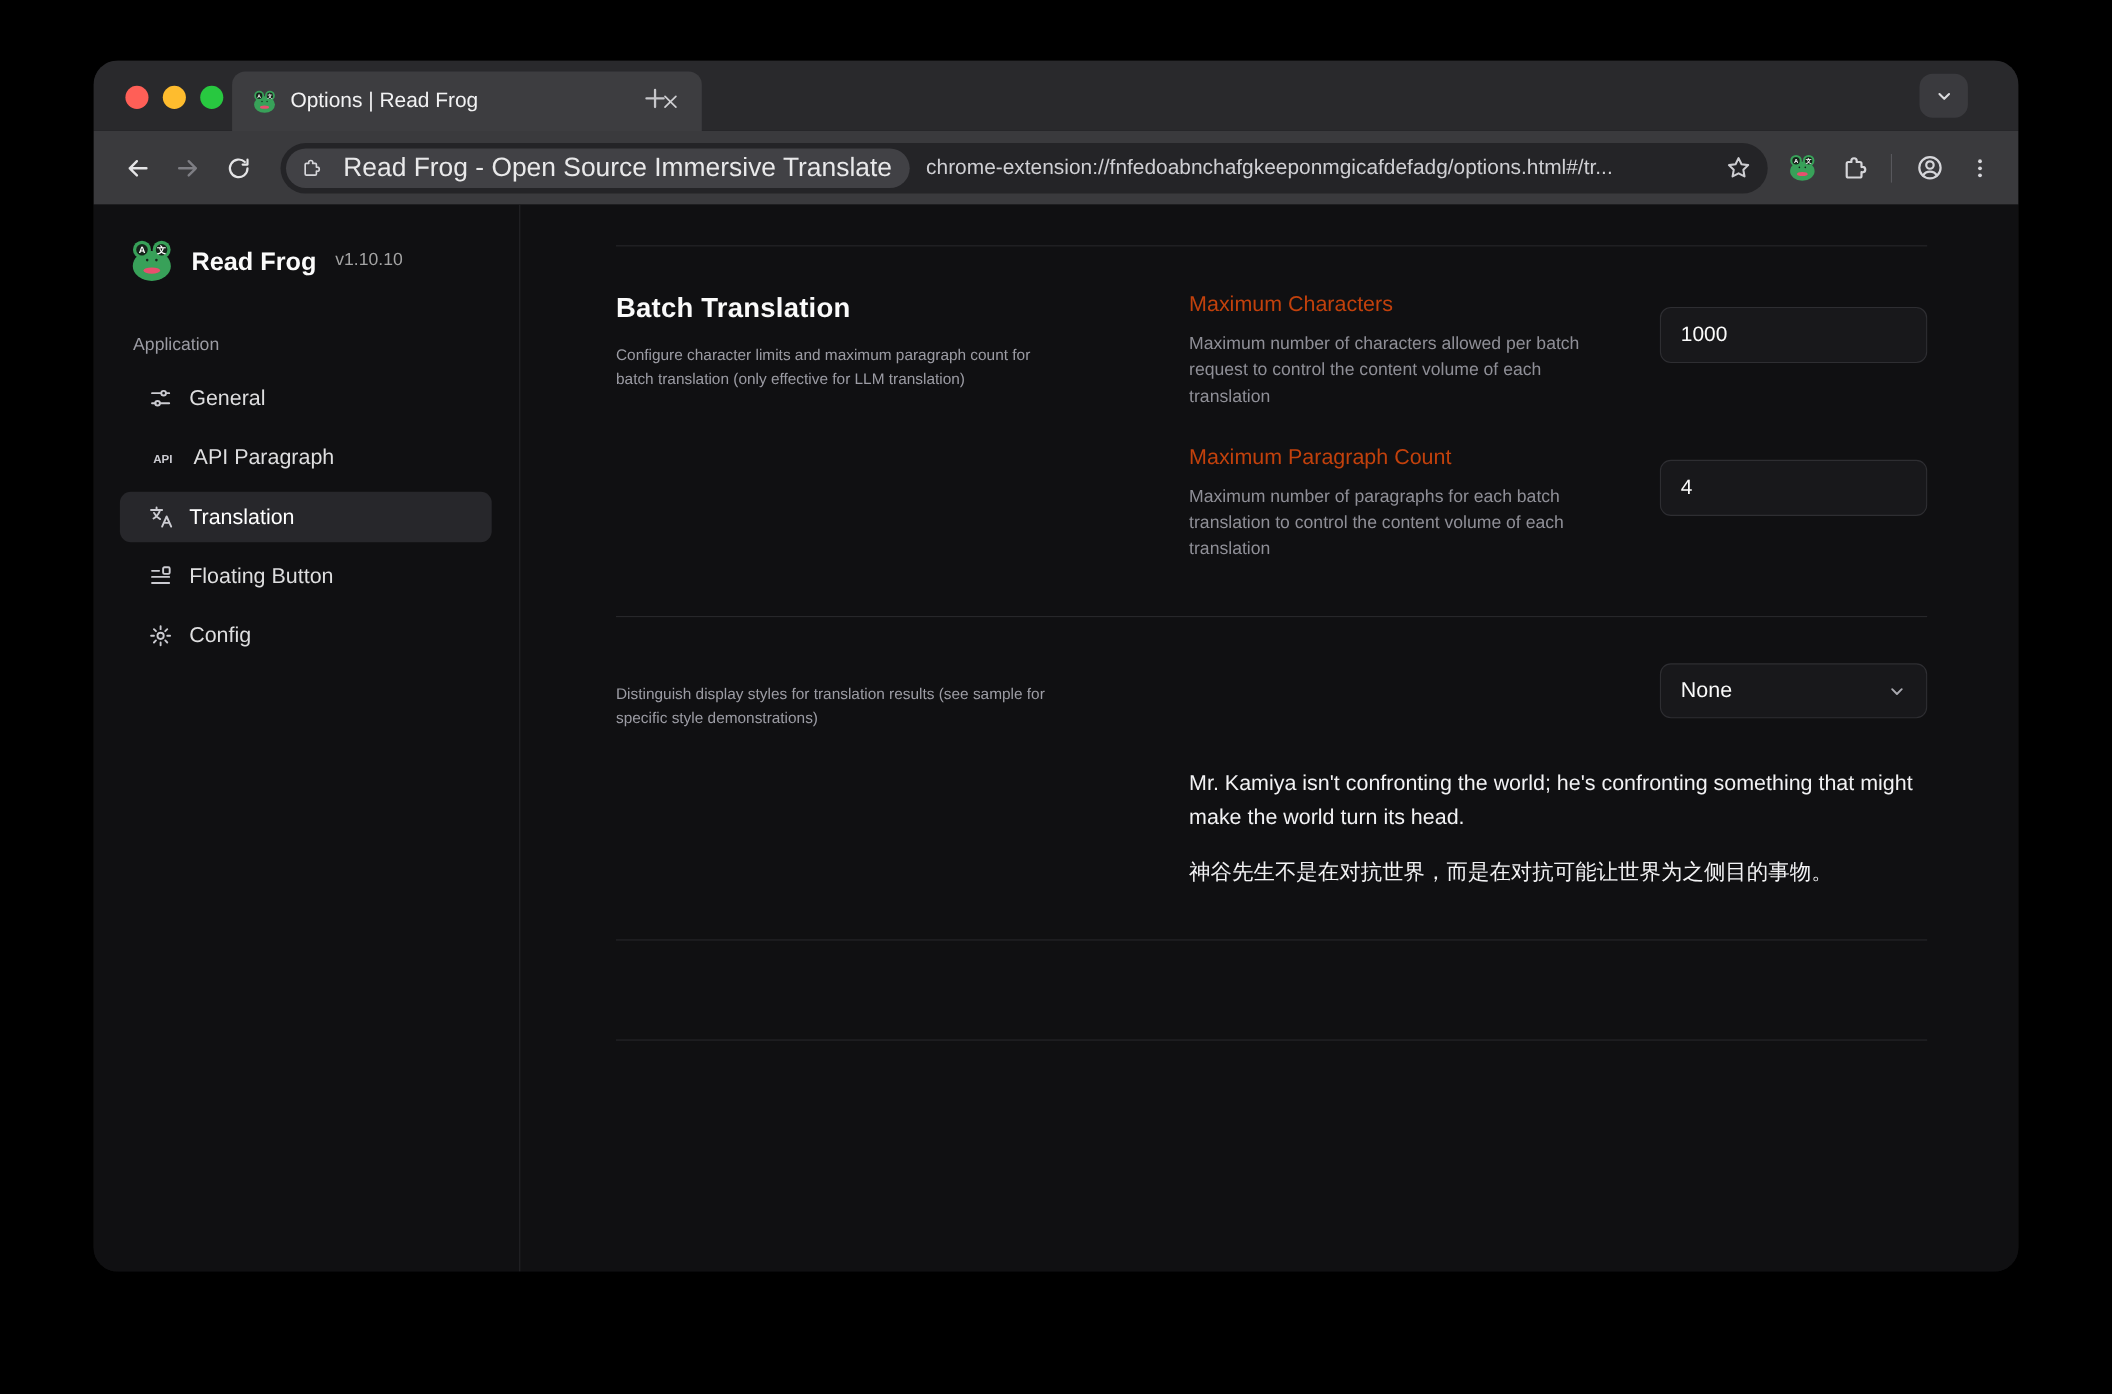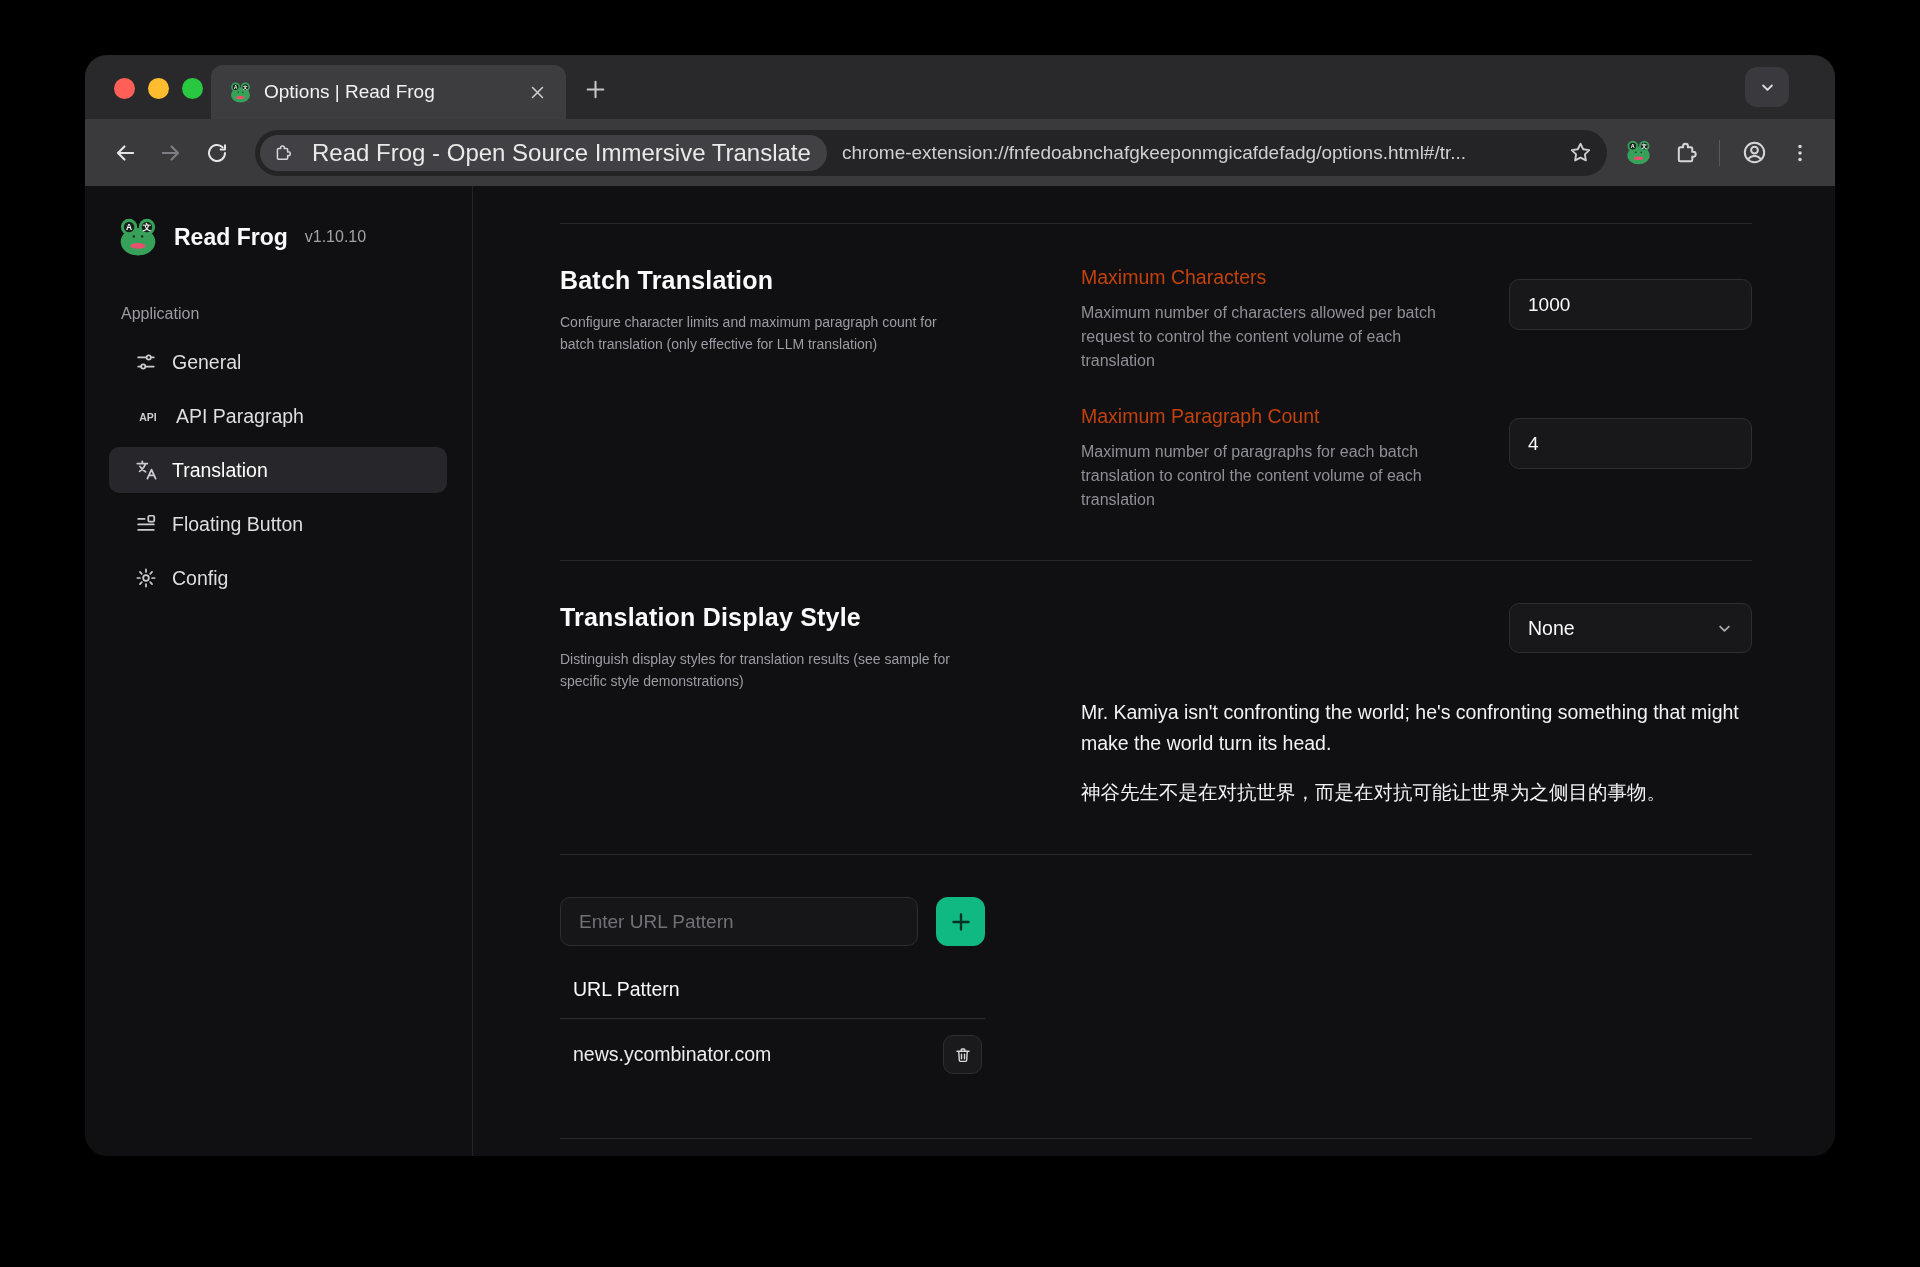--- a/index.html
+++ b/index.html
@@ -9,21 +9,21 @@
   
   .window { position:absolute; left:85px; top:55px; width:1750px; height:1101px;
     border-radius:22px; overflow:hidden; background:#101012;
     box-shadow:0 30px 90px rgba(0,0,0,.85), 0 8px 30px rgba(0,0,0,.6); }
 
   
   .tabstrip { height:64px; background:#29292c; display:flex; align-items:flex-end; position:relative; }
   .traffic { position:absolute; left:29px; top:23px; display:flex; gap:13px; }
   .traffic span { width:21px; height:21px; border-radius:50%; display:block; }
   .t-red{background:#ff5f57;} .t-yellow{background:#febc2e;} .t-green{background:#28c840;}
-  .tab { position:absolute; left:126px; top:10px; width:355px; height:54px;
+  .tab { position:absolute; left:126px; top:10px; width:427px; height:54px;
     background:#3d3d40; border-radius:12px 12px 0 0; display:flex; align-items:center;
     padding:0 16px 0 18px; gap:12px; }
   .tab-title { color:#f2f2f3; font-size:19px; flex:1; white-space:nowrap; overflow:hidden; }
   .tab-close { width:26px; height:26px; display:flex; align-items:center; justify-content:center;
     color:#cfcfd2; border-radius:6px; }
   .newtab { position:absolute; left:498px; top:22px; color:#c6c6ca; }
   .tabsearch { position:absolute; right:46px; top:12px; width:44px; height:40px; background:#3a3a3e;
     border-radius:12px; display:flex; align-items:center; justify-content:center; color:#dcdcdf; }
 
   
@@ -293,21 +293,20 @@
               <div class="f-label">Maximum Paragraph Count</div>
               <div class="f-desc">Maximum number of paragraphs for each batch translation to control the content volume of each translation</div>
             </div>
             <input class="txt-input" type="text" value="4" style="">
           </div>
         </div>
       </section>
 
       <section>
         <div>
-          <h2>Translation Display Style</h2>
           <p class="sec-desc">Distinguish display styles for translation results (see sample for specific style demonstrations)</p>
         </div>
         <div>
           <div class="right-top">
             <div class="select">
               <span>None</span>
               <span class="chev">
                 <svg width="19" height="19" viewBox="0 0 24 24" fill="none" stroke="currentColor" stroke-width="2.2" stroke-linecap="round" stroke-linejoin="round">
                     <path d="M6.5 9.5l5.5 5.5 5.5-5.5"></path>
                   </svg>
@@ -315,41 +314,20 @@
             </div>
           </div>
           <div class="sample">
             <p class="sample-en">Mr. Kamiya isn't confronting the world; he's confronting something that might make the world turn its head.</p>
             <p class="sample-zh">神谷先生不是在对抗世界，而是在对抗可能让世界为之侧目的事物。</p>
           </div>
         </div>
       </section>
 
       <section>
-        <div>
-          <div class="url-row">
-            <input class="url-input" type="text" placeholder="Enter URL Pattern" style="">
-            <button class="add-btn">
-              <svg width="24" height="24" viewBox="0 0 24 24" fill="none" stroke="currentColor" stroke-width="2.4" stroke-linecap="round">
-                  <path d="M12 4.5v15M4.5 12h15"></path>
-                </svg>
-            </button>
-          </div>
-          <div class="table">
-            <div class="th">URL Pattern</div>
-            <div class="tr">
-              <span class="td">news.ycombinator.com</span>
-              <button class="trash-btn">
-                <svg width="18" height="18" viewBox="0 0 24 24" fill="none" stroke="currentColor" stroke-width="1.9" stroke-linecap="round" stroke-linejoin="round">
-                    <path d="M4 7h16M9.5 7V5.4A1.4 1.4 0 0 1 10.9 4h2.2a1.4 1.4 0 0 1 1.4 1.4V7M6.3 7l.8 12.1A1.5 1.5 0 0 0 8.6 20.5h6.8a1.5 1.5 0 0 0 1.5-1.4L17.7 7M10 11v6M14 11v6"></path>
-                  </svg>
-              </button>
-            </div>
-          </div>
-        </div>
       </section>
 
       <section style="padding-bottom:0">
         
         
       </section>
 
     </main>
   </div>
 </div>

